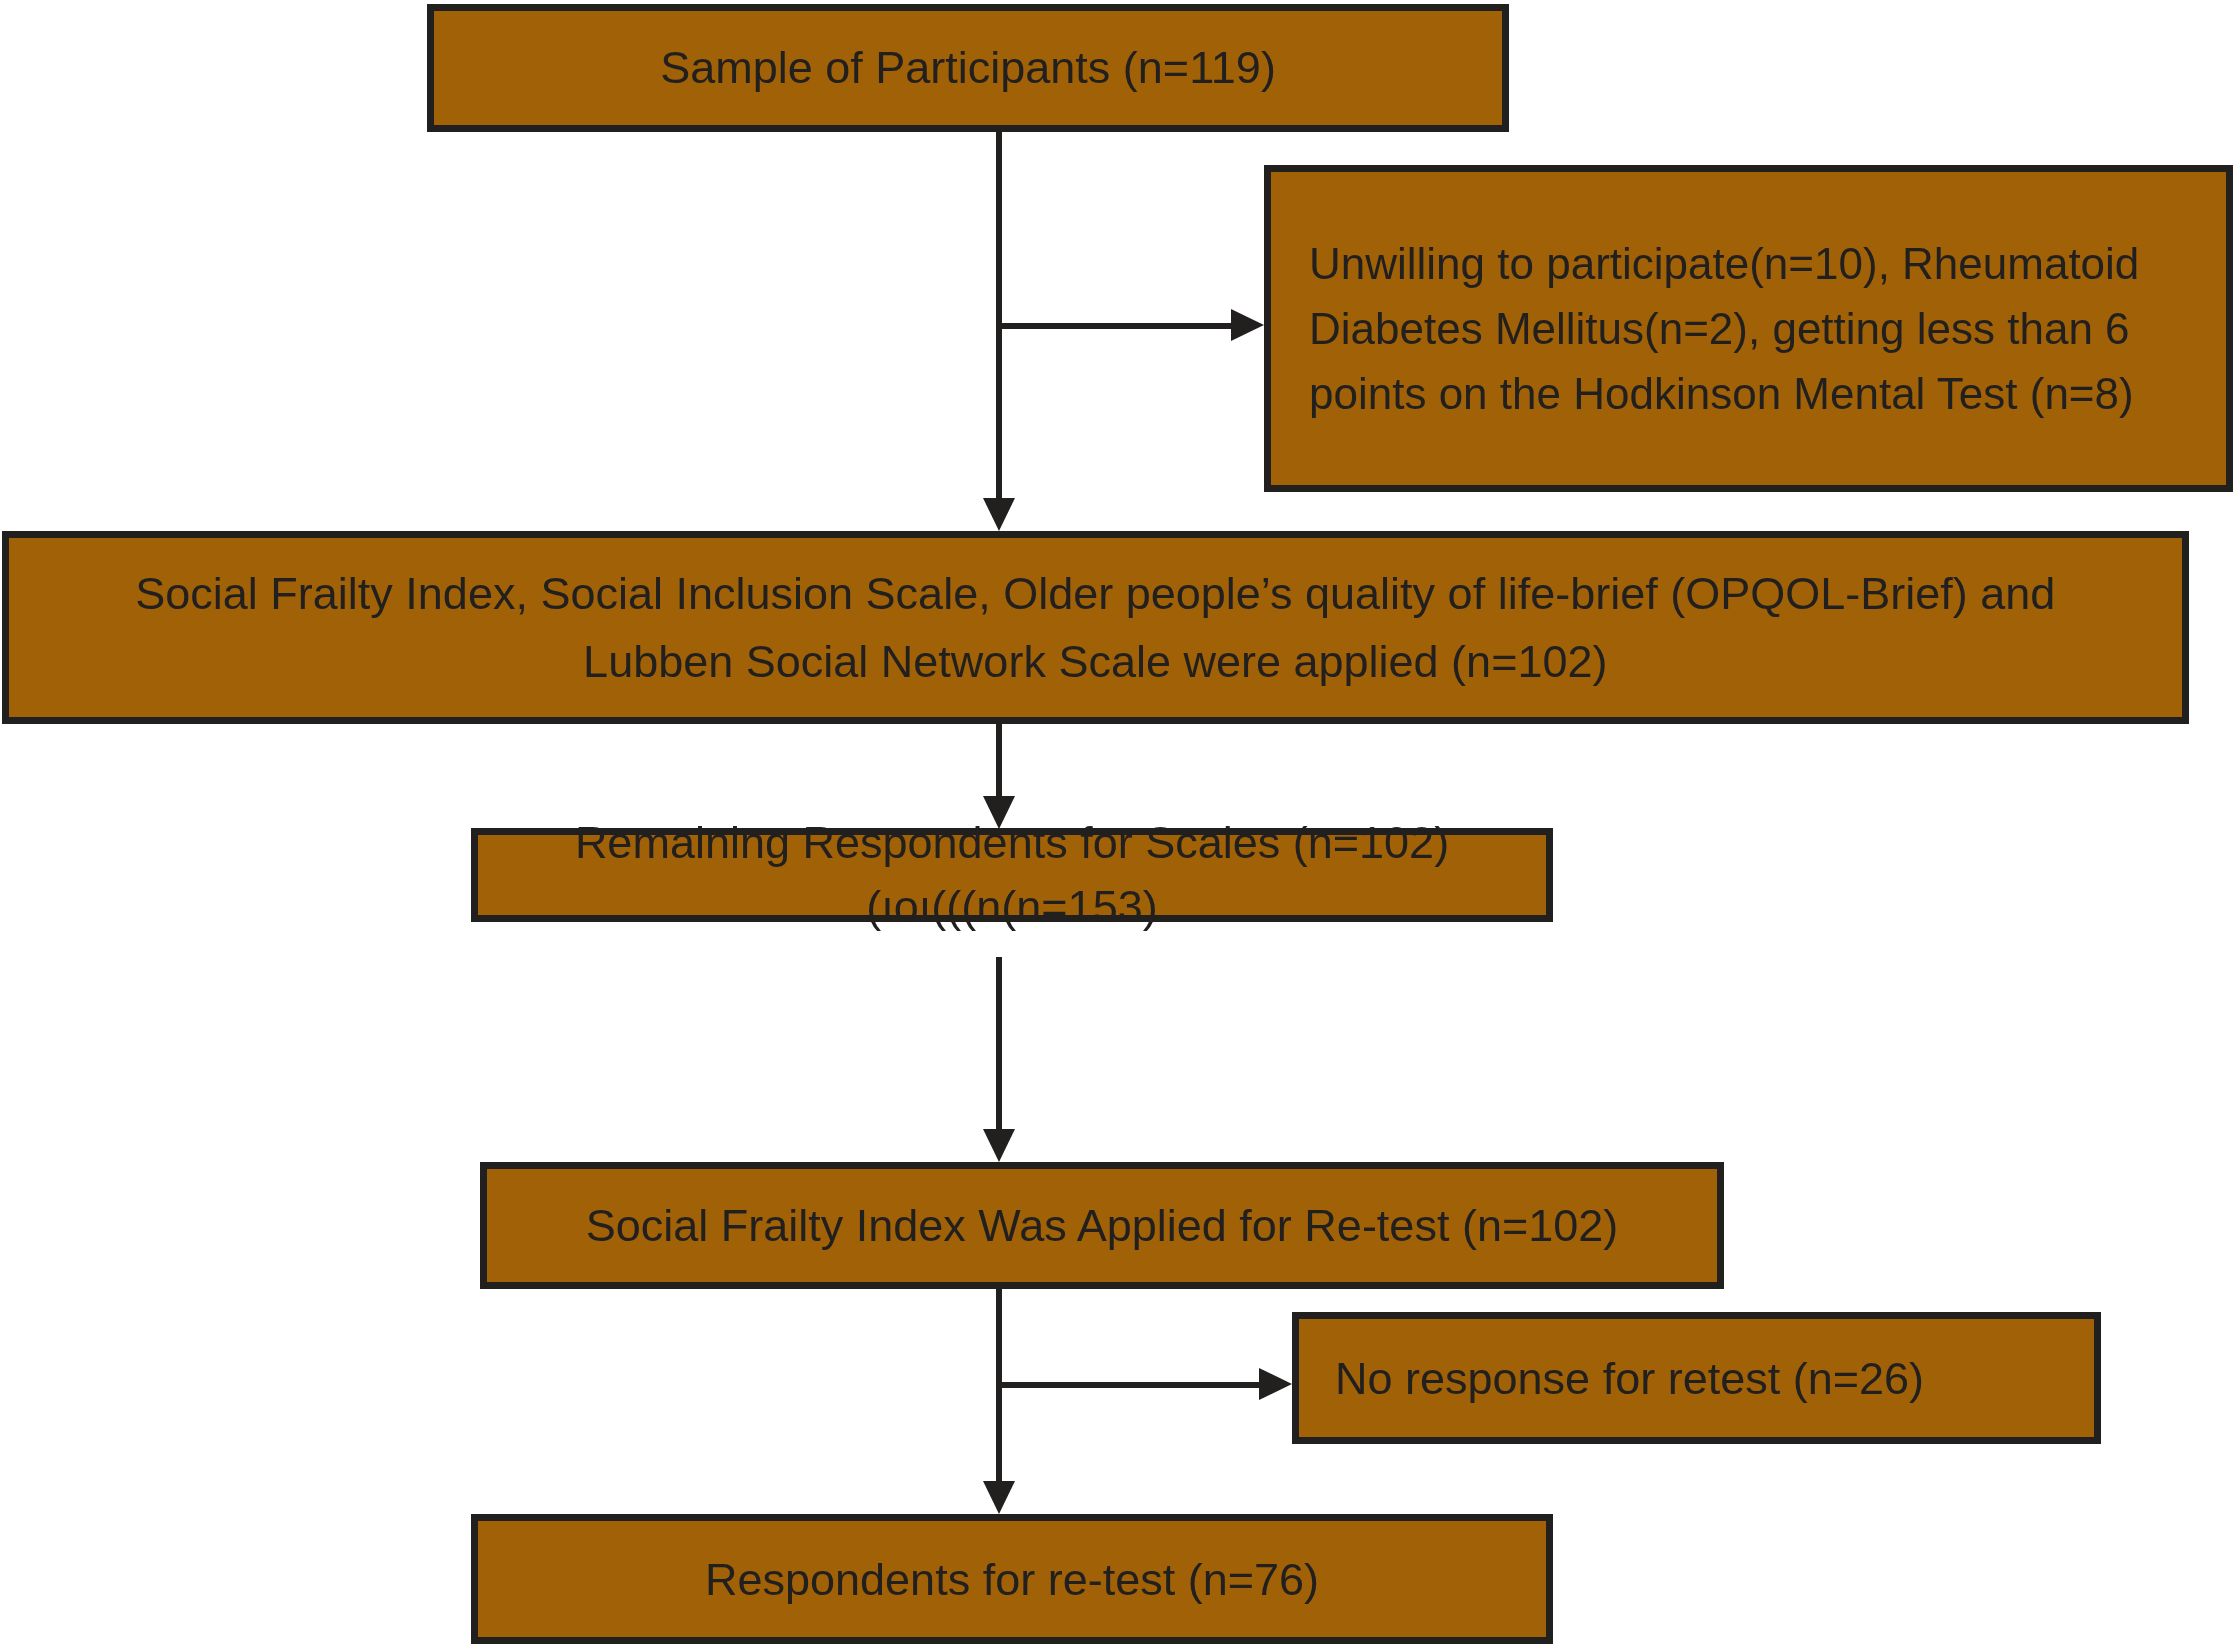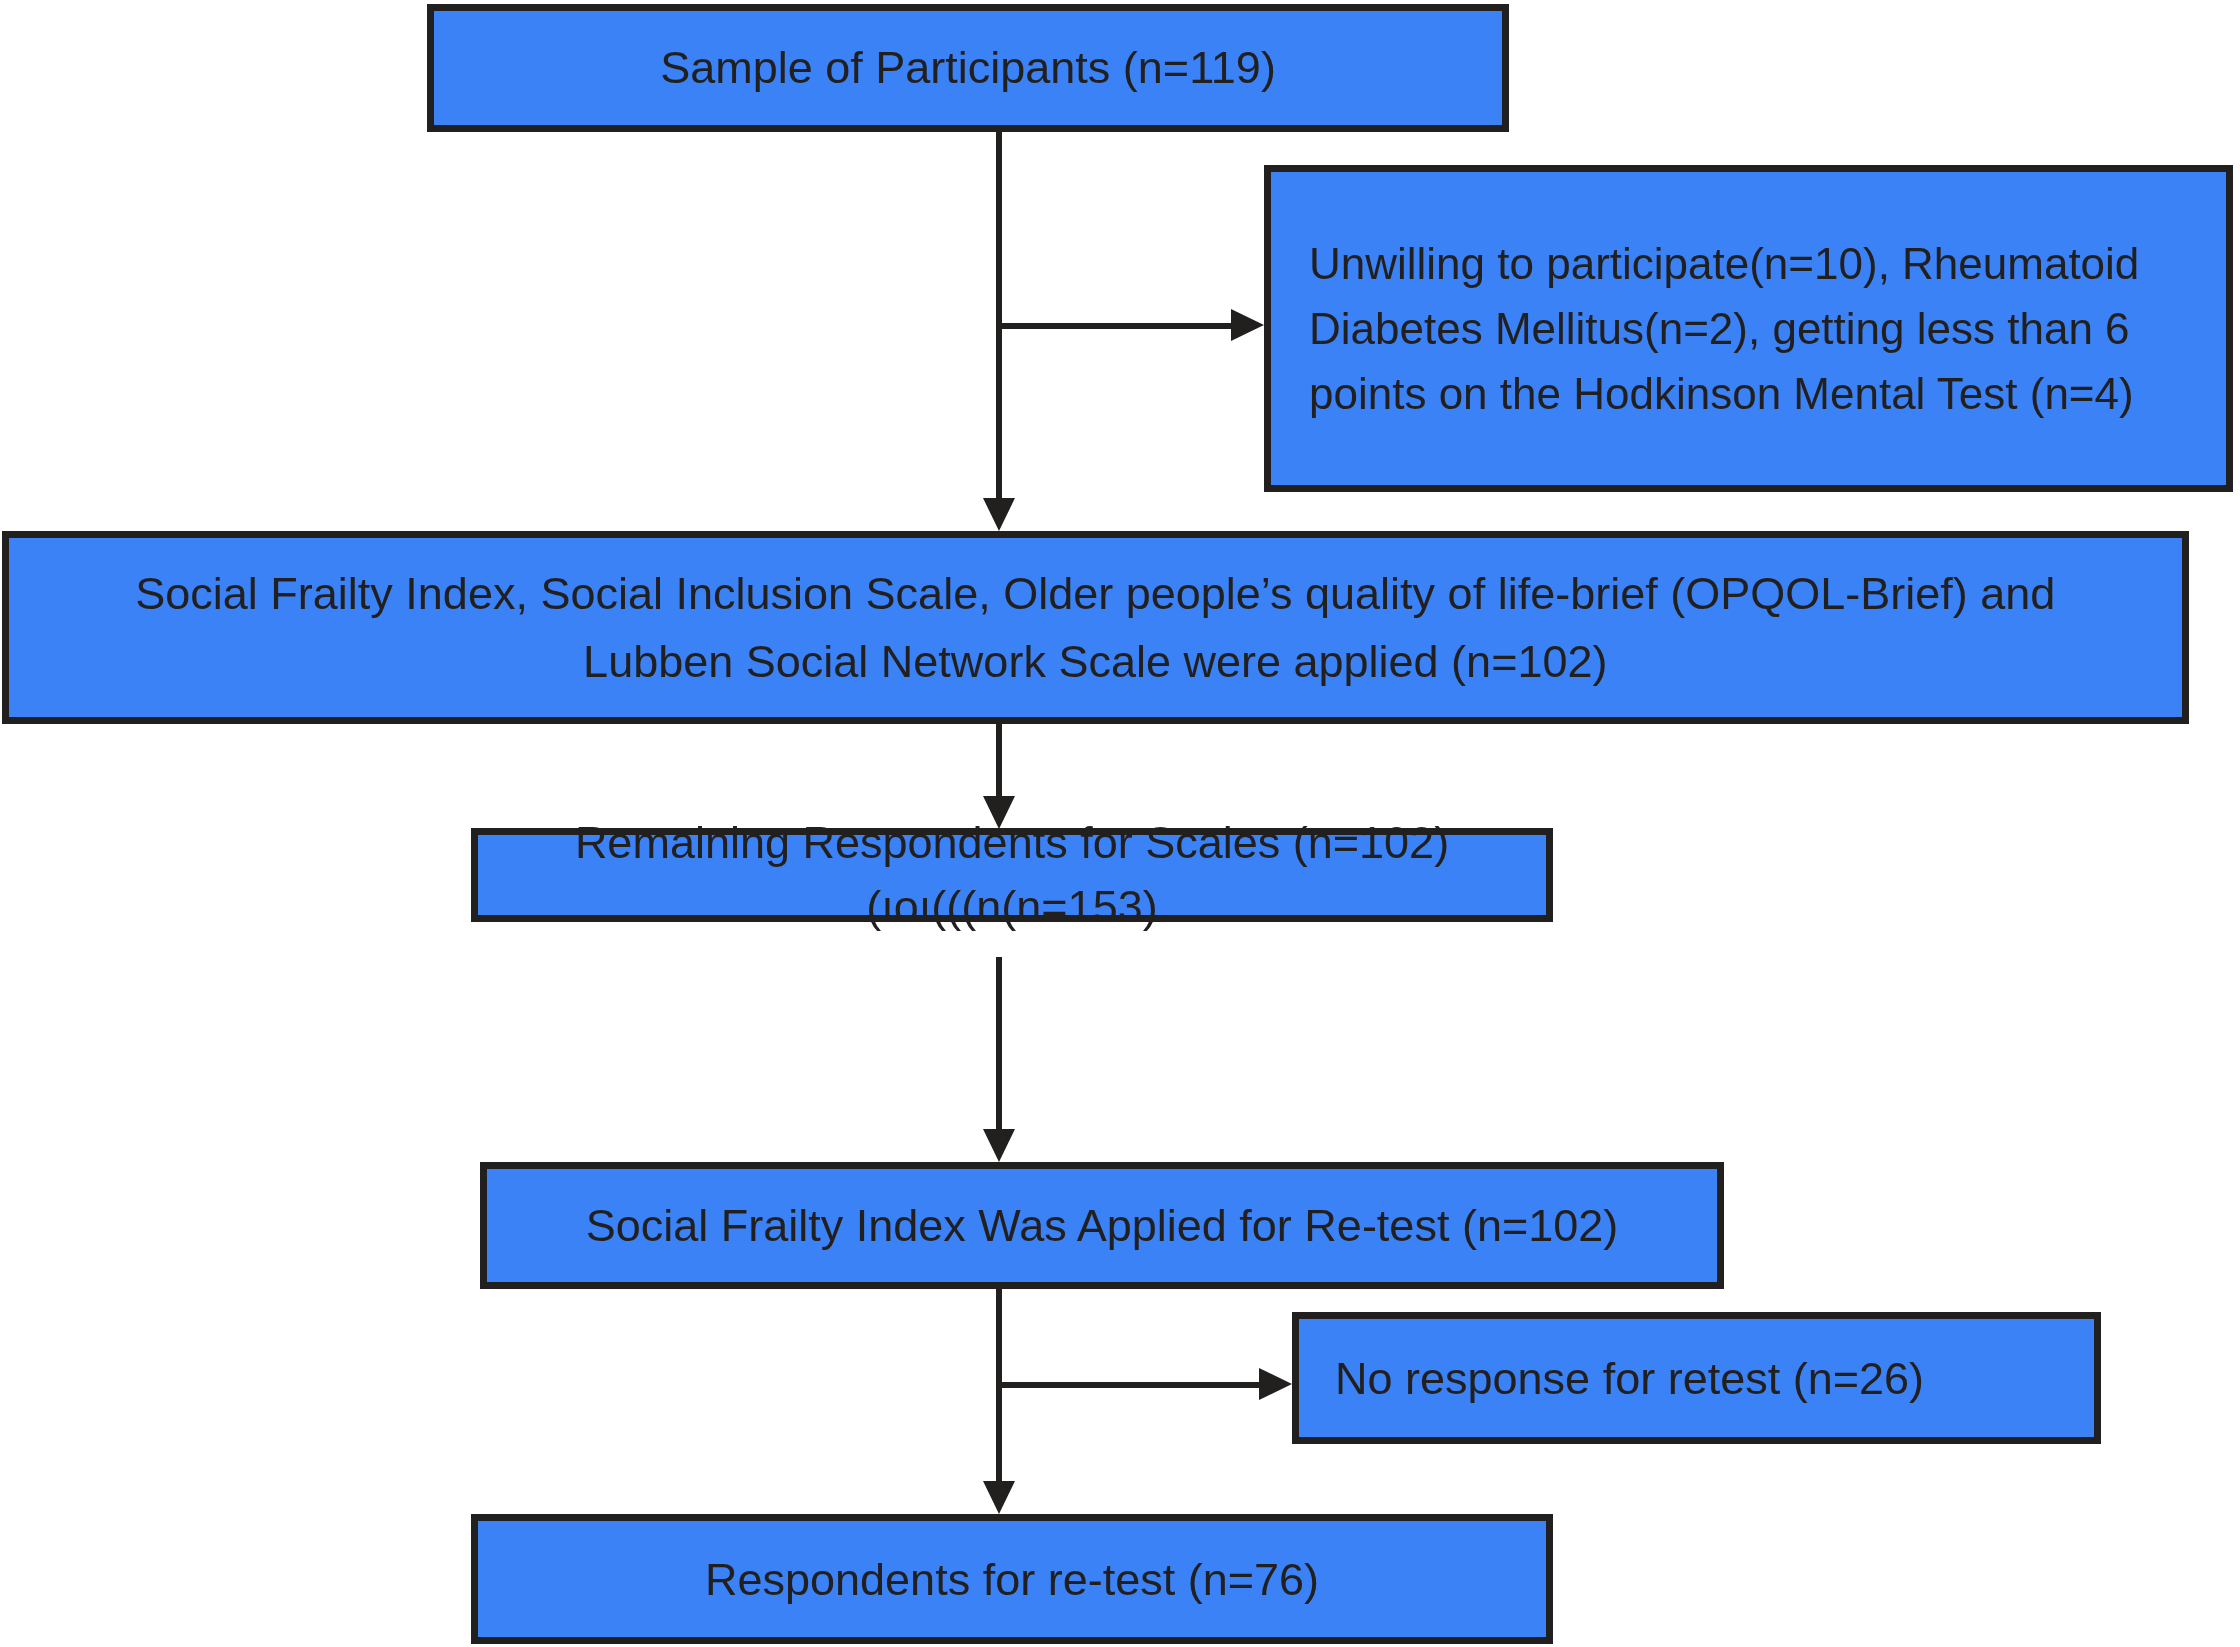--- a/index.html
+++ b/index.html
@@ -8,21 +8,21 @@
     width:2240px;
     height:1647px;
     background:#ffffff;
     font-family:"Liberation Sans", sans-serif;
     color:#221f1f;
   }
   .box{
     position:absolute;
     box-sizing:border-box;
     border:7.3px solid #221f1f;
-    background:#3b82f6;
+    background:#a16207;
     display:flex;
     flex-direction:column;
     align-items:center;
     justify-content:center;
     text-align:center;
     font-size:45px;
     line-height:65px;
     color:#221f1f;
   }
   .box .ln{display:block;}
@@ -57,21 +57,21 @@
 
 <div class="canvas">
 
   <div class="box" id="b-sample">
     <span class="ln">Sample of Participants (n=119)</span>
   </div>
 
   <div class="box left-align" id="b-excl">
     <span class="ln">Unwilling to participate(n=10), Rheumatoid</span>
     <span class="ln">Diabetes Mellitus(n=2), getting less than 6</span>
-    <span class="ln">points on the Hodkinson Mental Test (n=4)</span>
+    <span class="ln">points on the Hodkinson Mental Test (n=8)</span>
   </div>
 
   <div class="box" id="b-scales">
     <span class="ln">Social Frailty Index, Social Inclusion Scale, Older people’s quality of life-brief (OPQOL-Brief) and</span>
     <span class="ln">Lubben Social Network Scale were applied (n=102)</span>
   </div>
 
   <div class="box" id="b-remain">
     <span class="ln">Remaining Respondents for Scales (n=102)</span>
     <span class="ln">(ıoı(((n(n=153)</span>

